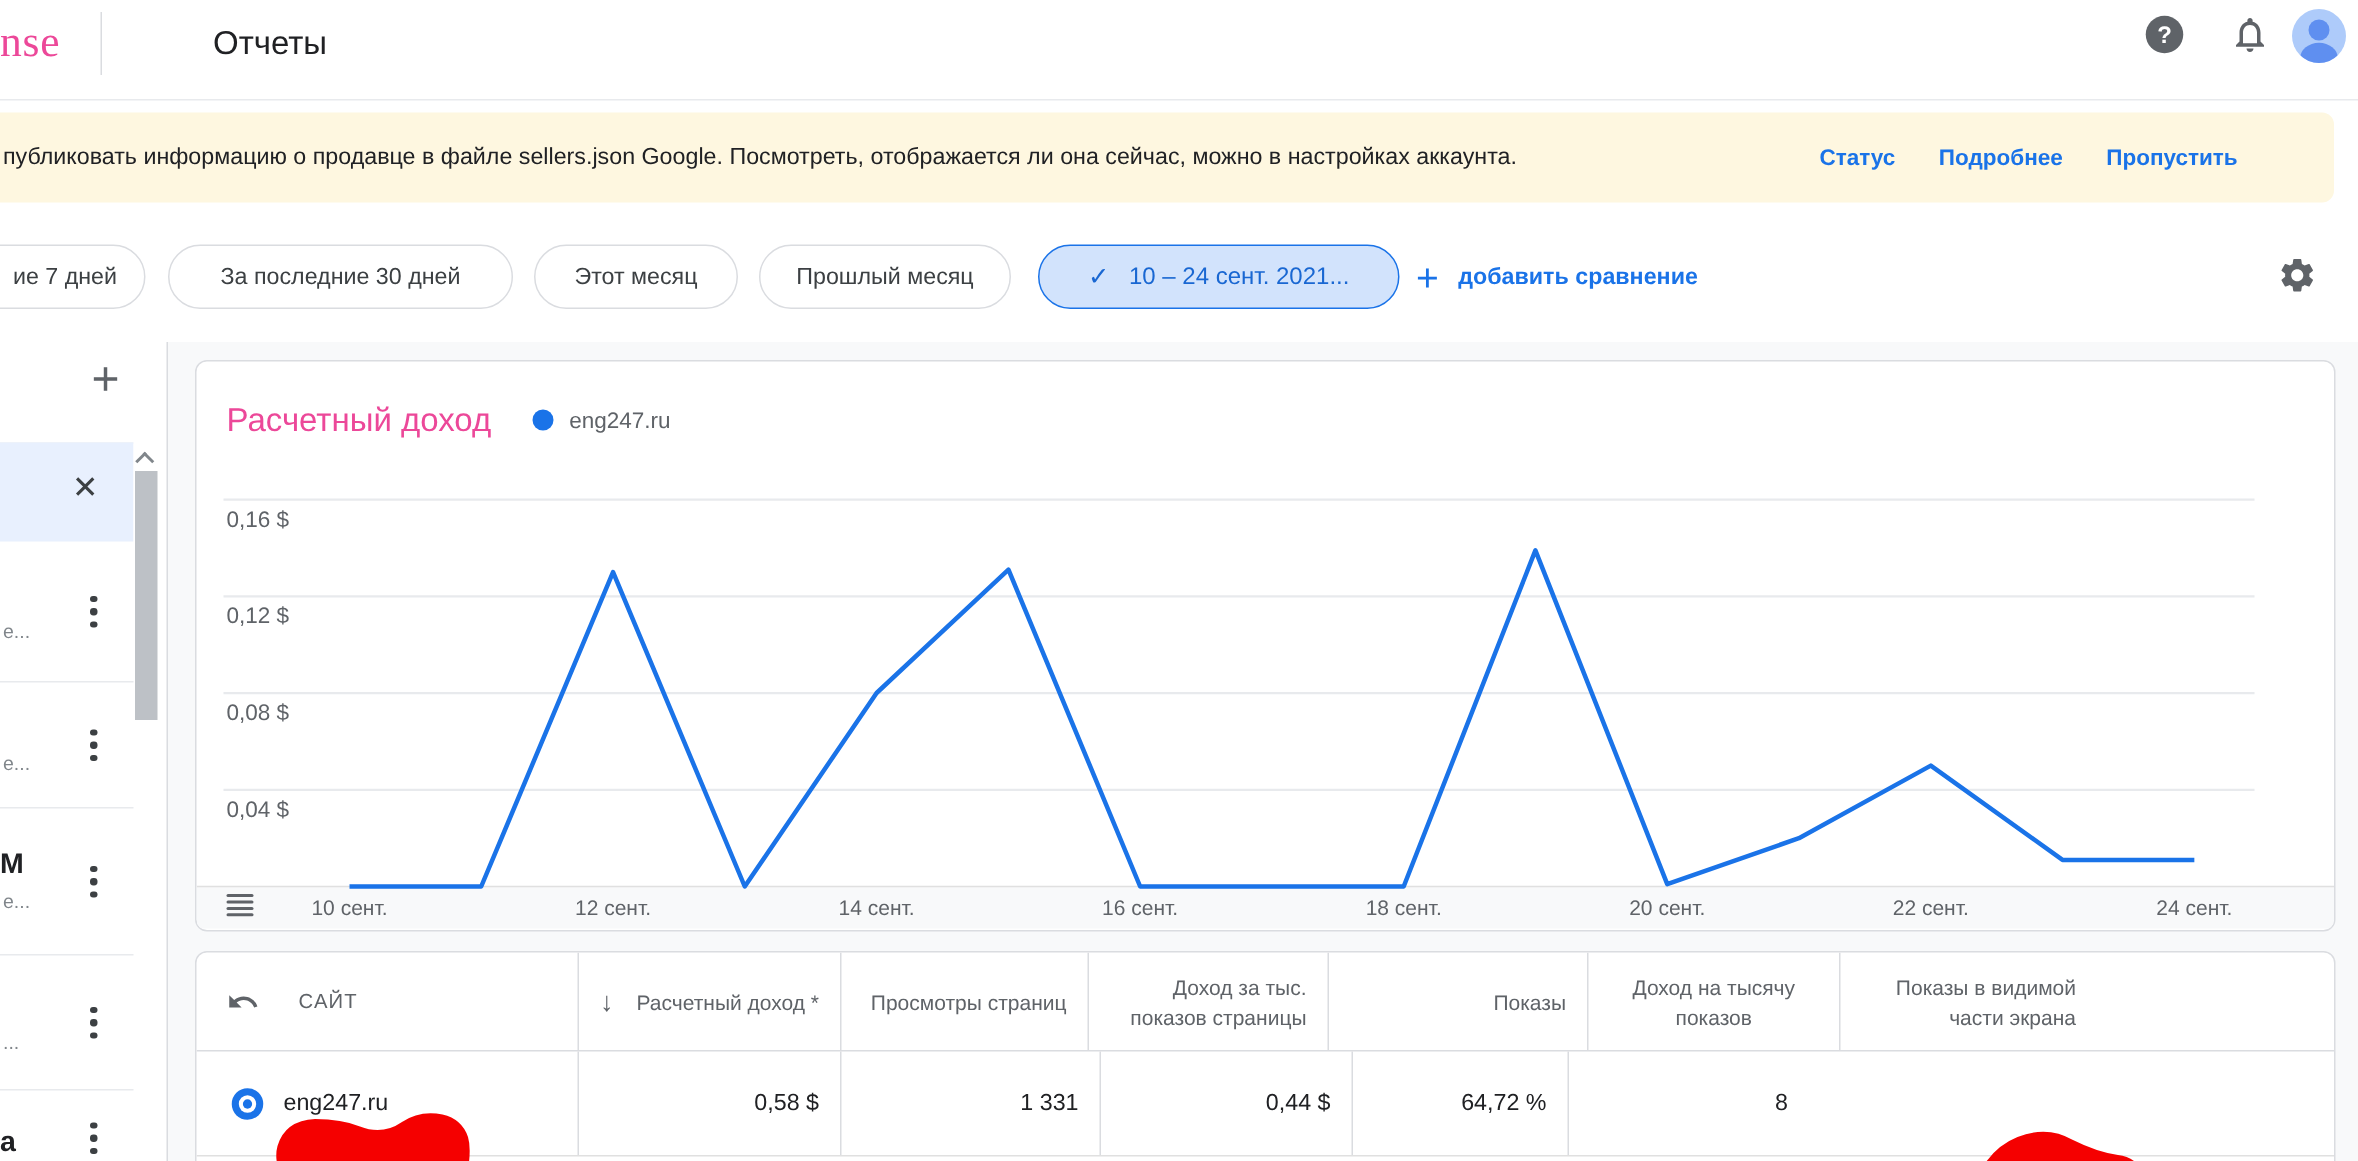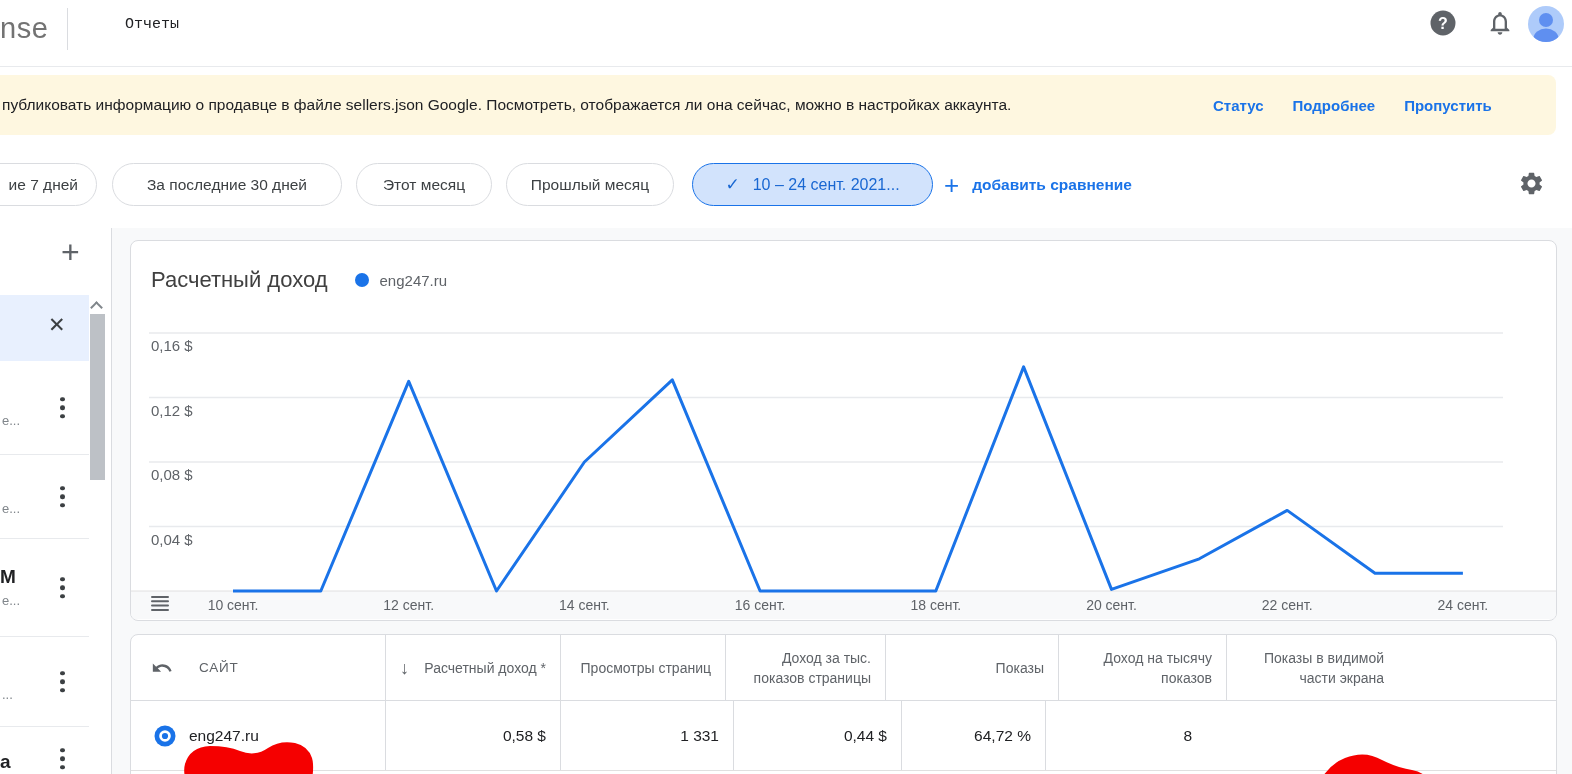--- a/index.html
+++ b/index.html
@@ -5,23 +5,23 @@
   html,body{margin:0;padding:0;}
   body{
     width:1572px;height:774px;overflow:hidden;position:relative;
     background:#fff;
     font-family:"Liberation Sans","DejaVu Sans",sans-serif;
     color:#202124;
   }
 
   
   .topbar{position:absolute;left:0;top:0;width:1572px;height:66px;background:#fff;border-bottom:1px solid #e8eaed;}
-  .logo-frag{position:absolute;left:0;top:12px;font-size:29px;color:#737373;letter-spacing:.5px;}
+  .logo-frag{position:absolute;left:0;top:12px;font-size:29px;color:#ec4899;letter-spacing:.5px;font-family:Liberation Serif, serif;}
   .topbar-divider{position:absolute;left:67px;top:8px;width:1px;height:42px;background:#dadce0;}
-  .page-title{position:absolute;left:125px;top:16px;font-size:15px;color:#202124;font-family:Liberation Mono, monospace;}
+  .page-title{position:absolute;left:142px;top:16px;font-size:22px;color:#202124;}
   .icon-btn{position:absolute;background:none;border:none;padding:0;cursor:pointer;}
   .help-btn{left:1429px;top:9px;width:28px;height:28px;}
   .bell-btn{left:1486px;top:8px;width:28px;height:30px;}
   .avatar-btn{left:1527px;top:5px;width:38px;height:38px;}
 
   
   .banner{position:absolute;left:0;top:75px;width:1556px;height:60px;background:#fef7e0;border-radius:0 8px 8px 0;}
   .banner-msg{position:absolute;left:2px;top:0;height:60px;line-height:60px;font-size:15.5px;color:#202124;white-space:nowrap;}
   .banner-links{position:absolute;left:1213px;top:0;height:60px;display:flex;align-items:center;gap:29px;}
   .banner-link{font-size:15px;font-weight:700;color:#1a73e8;background:none;border:none;padding:0;cursor:pointer;font-family:inherit;white-space:nowrap;}
@@ -64,21 +64,21 @@
   .kebab{position:absolute;left:56px;top:50%;transform:translateY(-50%);display:flex;flex-direction:column;gap:4px;background:none;border:none;cursor:pointer;padding:4px;}
   .kebab i{width:4.5px;height:4.5px;border-radius:50%;background:#3c4043;display:block;}
   .sb-ttl{position:absolute;left:0;top:28%;font-size:19px;font-weight:700;color:#202124;}
   .sb-frag{position:absolute;left:2px;top:56%;font-size:13px;color:#80868b;}
   .sb-item.short .sb-ttl{top:50%;}
   .sb-item.short .kebab{top:68%;}
 
   
   .chart-card{position:absolute;left:130px;top:240px;width:1427px;height:381px;background:#fff;border:1px solid #dadce0;border-radius:8px;box-sizing:border-box;overflow:hidden;}
   .chart-header{position:absolute;left:20px;top:26px;display:flex;align-items:center;}
-  .chart-title{font-size:22px;color:#404040;}
+  .chart-title{font-size:22px;color:#ec4899;}
   .legend-dot{width:14px;height:14px;border-radius:50%;margin-left:27px;}
   .legend-label{font-size:15px;color:#5f6368;margin-left:11px;}
   #chart-svg{position:absolute;left:0;top:0;}
 
   
   .table-card{position:absolute;left:130px;top:634px;width:1427px;height:156px;background:#fff;border:1px solid #dadce0;border-radius:8px 8px 0 0;box-sizing:border-box;overflow:hidden;}
   .thead{display:flex;height:66px;border-bottom:1px solid #dadce0;box-sizing:border-box;}
   .th{box-sizing:border-box;border-right:1px solid #dadce0;display:flex;align-items:center;justify-content:flex-end;text-align:right;padding:0 14px;font-size:14px;color:#5f6368;line-height:20px;}
   .th:last-child{border-right:none;}
   .th-site{justify-content:flex-start;text-align:center;padding-left:20px;gap:26px;letter-spacing:.8px;font-size:13.5px;}
@@ -277,21 +277,21 @@
       </div>
       <div class="th" style="width: 165px;">
         <span>Просмотры страниц</span>
       </div>
       <div class="th" style="width: 160px;">
         <span>Доход за тыс. показов страницы</span>
       </div>
       <div class="th" style="width: 173px;">
         <span>Показы</span>
       </div>
-      <div class="th" style="width: 168px;">
+      <div class="th" style="width: 168px; text-align: center;">
         <span>Доход на тысячу показов</span>
       </div>
       <div class="th" style="width: 171px;">
         <span>Показы в видимой части экрана</span>
       </div>
     </div>
   <div id="tbody">
       <div class="trow">
         <div class="td td-site" style="width: 255px;">
           <button class="eye-btn"><svg width="24" height="24" viewBox="0 0 24 24">

